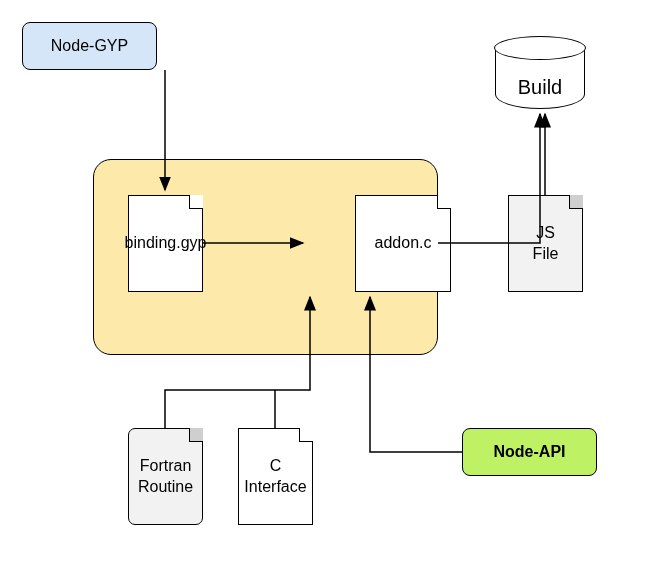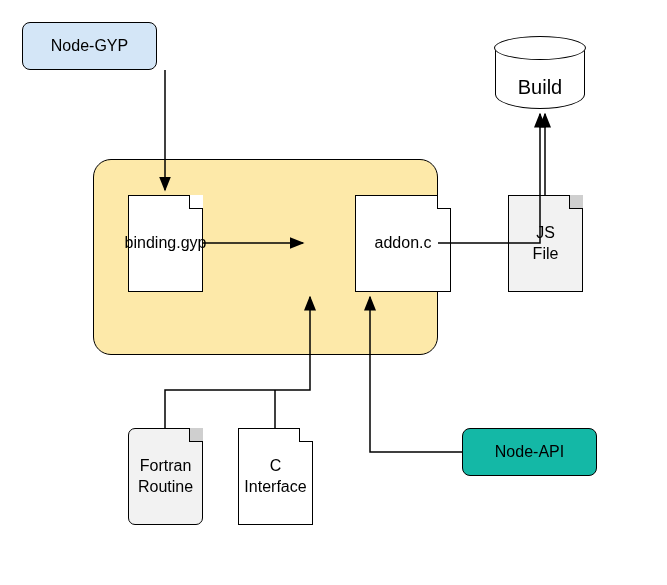--- a/index.html
+++ b/index.html
@@ -1,20 +1,20 @@
 <!DOCTYPE html>
 <html><head>
 <meta charset="utf-8">
 <style>
   * { box-sizing: border-box; margin: 0; padding: 0; }
   body { width: 667px; height: 585px; position: relative; font-family: Arial, Helvetica, sans-serif; background: #fff; }
   .node { position: absolute; display: flex; align-items: center; justify-content: center; text-align: center; font-size: 16px; line-height: 1.3; }
   .box { border: 1px solid #000; border-radius: 8px; }
   .box-blue { background: #d4e6f7; }
-  .box-green { background: #14b8a6; }
+  .box-green { background: #bef264; font-weight: bold; }
   .container-yellow { position: absolute; background: #fde9a9; border: 1px solid #000; border-radius: 18px; }
   .doc { border: 1px solid #000; position: absolute; display: flex; align-items: center; justify-content: center; text-align: center; font-size: 16px; line-height: 1.3; }
   .doc-grey { background: #f2f2f2; }
   .doc-white { background: #ffffff; }
   .doc .fold { position: absolute; top: -1px; right: -1px; width: 14px; height: 14px; background: #fff; border-left: 1px solid #000; border-bottom: 1px solid #000; }
   .doc .fold.grey { background: #cfcfcf; }
   .doc .fold::after { content: ""; position: absolute; top: 0; right: 0; width: 14px; height: 14px; }
   svg.arrows { position: absolute; top: 0; left: 0; width: 667px; height: 585px; pointer-events: none; }
   .cyl { position: absolute; display:flex; align-items:flex-end; justify-content:center; font-size:20px; }
   .cyl .body { width: 100%; height: 100%; border: 1px solid #000; border-radius: 50% / 20%; background:#fff; position:relative; }

